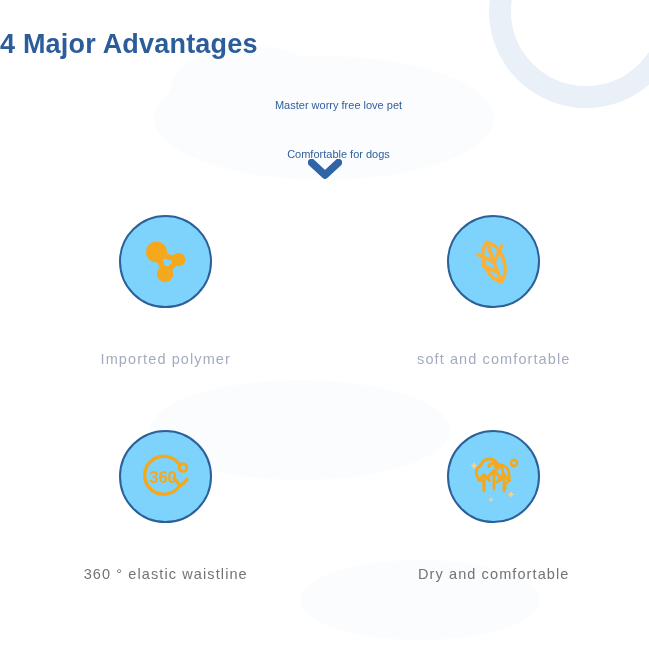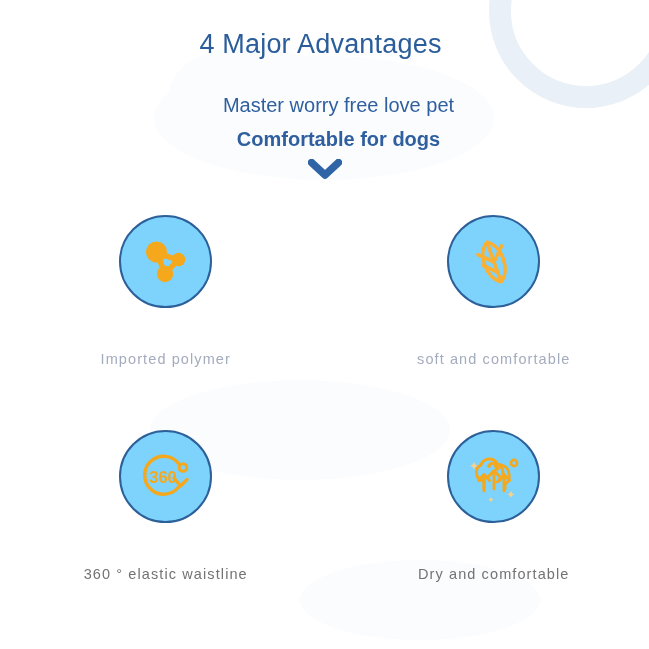--- a/index.html
+++ b/index.html
@@ -20,36 +20,35 @@
     position:absolute;right:-34px;top:-86px;
     width:150px;height:150px;border-radius:50%;
     border:22px solid #e9f0f7;
     z-index:0;pointer-events:none;
   }
 
   .content{position:relative;z-index:2;}
 
   .title{
     position:absolute;left:0;right:8px;top:26px;
-    text-align:center;
     font-size:27px;line-height:36px;
-    font-weight:400;
+    font-weight:700;
     color:#2b5d9b;
     letter-spacing:.2px;
   }
   .sub{
     position:absolute;left:0;right:0;
     text-align:center;
-    font-size:20px;line-height:22px;
+    font-size:11px;line-height:22px;
     color:#2f5f9e;
     font-weight:400;
     margin-left:28px;
   }
   .sub-1{top:94px;}
-  .sub-2{top:128px;font-weight:bold;}
+  .sub-2{top:143px;}
 
   .chevron{
     position:absolute;left:0;right:0;top:158px;
     display:flex;justify-content:center;align-items:center;
     height:24px;
   }
 
   
   .grid{
     position:absolute;left:0;top:215px;width:649px;

